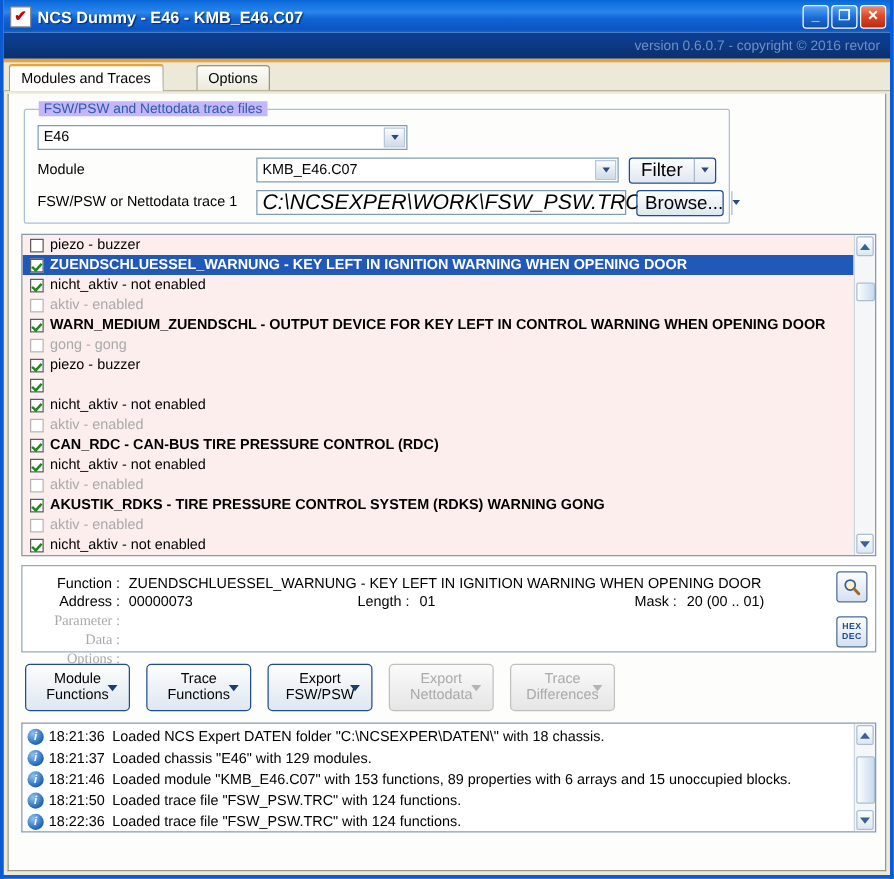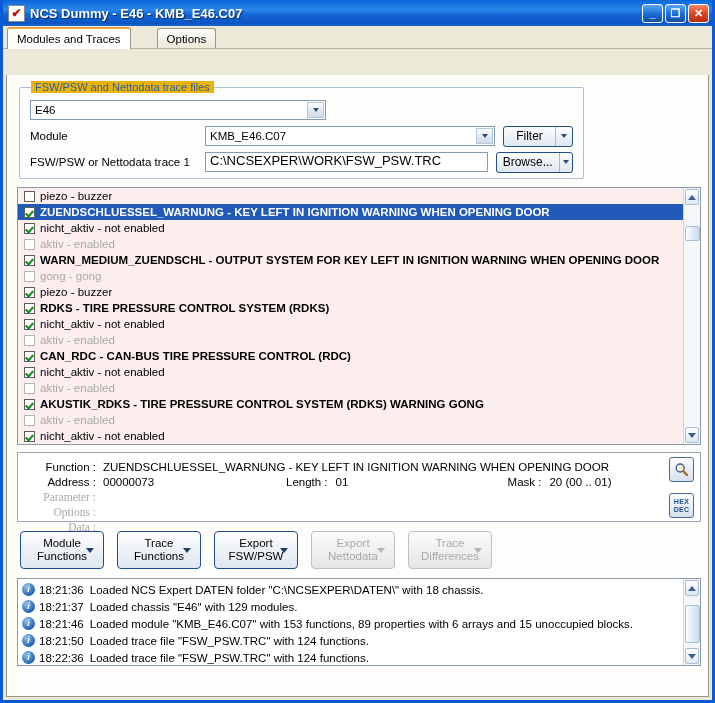--- a/index.html
+++ b/index.html
@@ -80,21 +80,21 @@
     box-sizing:border-box;
     padding:6px 7px 6px 7px;
   }
   
   #groupbox{
     position:relative;border:1px solid #a9c0d8;border-radius:2px;
     margin:6px 0 0 5px;width:565px;height:92px;box-sizing:border-box;
     padding:10px 10px 0 10px;
   }
   #groupbox-label{
-    position:absolute;top:-7px;left:11px;background:#eab308;
+    position:absolute;top:-7px;left:11px;background:#c4b5fd;
     padding:0 4px;font-size:11px;color:#2a5ea8;
   }
   .frow{display:flex;align-items:center;height:24px;margin-bottom:2px;}
   .flabel{font-size:11.5px;color:#000;width:175px;flex-shrink:0;}
   .combo{
     height:20px;box-sizing:border-box;width:296px;
     border:1px solid #7f9db9;background:#fff;
     display:flex;align-items:center;position:relative;
     font-size:11.5px;padding-left:4px;color:#000;
   }
@@ -104,27 +104,27 @@
     border:1px solid #b7c7d8;box-sizing:border-box;
     display:flex;align-items:center;justify-content:center;
   }
   .caret{
     width:0;height:0;border-left:3.5px solid transparent;
     border-right:3.5px solid transparent;border-top:4px solid #2a4a7a;
   }
   .textbox{
     height:20px;box-sizing:border-box;width:296px;
     border:1px solid #7f9db9;background:#fff;
-    display:flex;font-size:13px;padding-left:4px;color:#000;
+    display:flex;align-items:center;font-size:17px;padding-left:4px;color:#000;font-style:italic;
   }
   .splitbtn{
     height:21px;margin-left:8px;box-sizing:border-box;
     border:1px solid #1f4d8f;border-radius:3px;
     background:linear-gradient(to bottom,#fdfdfd,#eef2f7 48%,#dfe7f0);
-    display:flex;align-items:stretch;font-size:12px;color:#000;
+    display:flex;align-items:stretch;font-size:15px;color:#000;
     min-width:70px;
   }
   .splitbtn .lbl{flex:1;display:flex;align-items:center;justify-content:center;padding:0 6px;white-space:nowrap;}
   .splitbtn .dd{
     width:16px;display:flex;align-items:center;justify-content:center;
     border-left:1px solid #a9b9cc;
   }
   
   #listbox{
     margin:8px 0 0 3px;height:258px;box-sizing:border-box;
@@ -241,20 +241,23 @@
         <span class="gl">_</span>
       </div>
     <div class="capbtn">
         <span class="gl">❐</span>
       </div>
     <div class="capbtn close">
         <span class="gl">✕</span>
       </div>
   </div>
 
+  <div id="version-strip">
+    <span id="version-text">version 0.6.0.7 - copyright © 2016 revtor</span>
+  </div>
 
   <div id="tabstrip">
     <div class="tab active">
         <span>Modules and Traces</span>
       </div>
     <div class="tab">
         <span>Options</span>
       </div>
   </div>
 
@@ -315,33 +318,32 @@
           <div class="lrow indent">
             <span class="cb checked"></span>
             <span>nicht_aktiv  -  not enabled</span>
           </div>
           <div class="lrow indent dim">
             <span class="cb"></span>
             <span>aktiv  -  enabled</span>
           </div>
           <div class="lrow func">
             <span class="cb checked"></span>
-            <span>WARN_MEDIUM_ZUENDSCHL  -  OUTPUT SYSTEM FOR KEY LEFT IN IGNITION WARNING WHEN OPENING DOOR</span>
+            <span>WARN_MEDIUM_ZUENDSCHL  -  OUTPUT DEVICE FOR KEY LEFT IN CONTROL WARNING WHEN OPENING DOOR</span>
           </div>
           <div class="lrow indent dim">
             <span class="cb"></span>
             <span>gong  -  gong</span>
           </div>
           <div class="lrow indent">
             <span class="cb checked"></span>
             <span>piezo  -  buzzer</span>
           </div>
           <div class="lrow func">
             <span class="cb checked"></span>
-            <span>RDKS  -  TIRE PRESSURE CONTROL SYSTEM (RDKS)</span>
           </div>
           <div class="lrow indent">
             <span class="cb checked"></span>
             <span>nicht_aktiv  -  not enabled</span>
           </div>
           <div class="lrow indent dim">
             <span class="cb"></span>
             <span>aktiv  -  enabled</span>
           </div>
           <div class="lrow func">
@@ -391,25 +393,25 @@
         <div class="dlabel" style="width:auto;text-align:center;padding-right:8px;">Length :</div>
         <div class="dval w3">01</div>
         <div class="dlabel" style="width:auto;text-align:left;padding-right:8px;">Mask :</div>
         <div class="dval">20 (00 .. 01)</div>
       </div>
       <div class="drow">
         <div class="dlabel dim">Parameter :</div>
         <div class="dval"></div>
       </div>
       <div class="drow">
+        <div class="dlabel dim">Data :</div>
+        <div class="dval"></div>
+      </div>
+      <div class="drow">
         <div class="dlabel dim">Options :</div>
-        <div class="dval"></div>
-      </div>
-      <div class="drow">
-        <div class="dlabel dim">Data :</div>
         <div class="dval"></div>
       </div>
       <div id="detail-icons">
         <div class="iconbtn">
           <svg width="15" height="15" viewBox="0 0 15 15">
             <circle cx="6.2" cy="6" r="4" fill="#fdf3d0" stroke="#3a5f93" stroke-width="1.4"></circle>
             <line x1="9.2" y1="9" x2="13" y2="13" stroke="#a06828" stroke-width="2.4" stroke-linecap="round"></line>
           </svg>
         </div>
         <div class="iconbtn">

